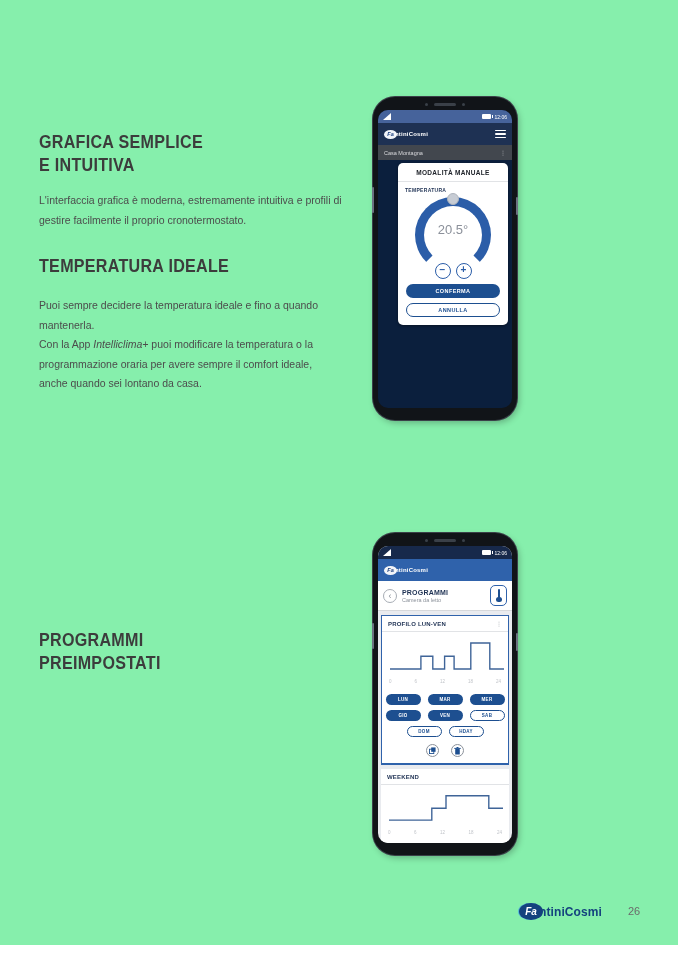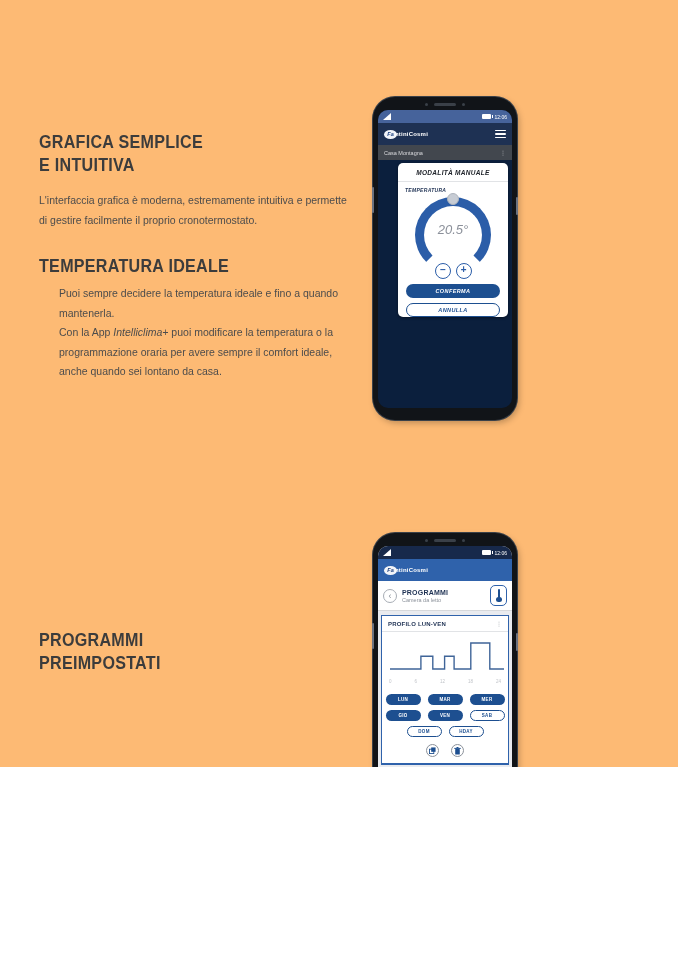--- a/index.html
+++ b/index.html
@@ -1,18 +1,18 @@
 <!DOCTYPE html>
 <html><head>
 <meta charset="utf-8">
 <style>
   * { margin:0; padding:0; box-sizing:border-box; }
   html,body { background:#fff; }
   body { font-family:"Liberation Sans", sans-serif; }
-  .page { position:relative; width:678px; height:767px; background:#fdba74; overflow:hidden; }
+  .page { position:relative; width:678px; height:945px; background:#86efac; overflow:hidden; }
 
   
   .headline { position:absolute; left:39px; font-size:17.5px; line-height:23px; font-weight:700;
               color:#3c3c3c; letter-spacing:.3px; transform:scaleX(.92); transform-origin:0 0; }
   .bodytext { position:absolute; left:39px; width:308px; font-size:10.5px; line-height:19.5px; color:#4c4c4c; }
   .bodytext .it { font-style:italic; }
 
   
   .phone { position:absolute; width:144px; }
   .phone-body { position:absolute; inset:0; background:#111418; border-radius:22px;
@@ -39,22 +39,22 @@
 
   .hamburger i { display:block; width:11px; height:1.5px; background:#fff; margin:2px 0; border-radius:1px; }
 
   
   .screen-p1 { background:#0b1f3d; }
   .p1-status { background:#46639b; }
   .p1-appbar { height:22px; background:#1e3153; display:flex; align-items:center; justify-content:space-between; padding:0 6px; }
   .roombar { height:15px; background:#42474e; display:flex; align-items:center; justify-content:space-between; padding:0 6px; }
   .roombar .lbl { color:#d9dadd; font-size:5.5px; }
   .dots-v { color:#c8c9cc; font-size:6px; line-height:6px; }
-  .p1-card { position:absolute; left:20px; right:4px; top:53px; background:#fff; border-radius:5px; padding-bottom:0;
-             box-shadow:0 1px 3px rgba(0,0,0,.4);font-style:italic; }
+  .p1-card { position:absolute; left:20px; right:4px; top:53px; background:#fff; border-radius:5px; padding-bottom:8px;
+             box-shadow:0 1px 3px rgba(0,0,0,.4); }
   .p1-card-title { text-align:center; font-size:6.5px; font-weight:700; color:#20242b; letter-spacing:.3px;
                    padding:6px 0 5px; border-bottom:1px solid #e1e3e6; }
   .temp-label { font-size:5px; font-weight:700; color:#1e3153; letter-spacing:.3px; margin:5px 0 2px 7px; }
   .dial-wrap { position:relative; width:80px; height:74px; margin:0 auto; }
   .dial-ring { position:absolute; left:2px; top:2px; width:76px; height:76px; border-radius:50%;
                border:9px solid #2b5da8; border-bottom-color:transparent; transform:rotate(0deg); }
   .dial-knob { position:absolute; left:50%; top:-2px; transform:translateX(-50%); width:12px; height:12px;
                border-radius:50%; background:#c7ccd4; border:1px solid #aeb4bd; }
   .dial-value { position:absolute; left:0; right:0; top:27px; text-align:center; font-size:13px; color:#8b909a; }
   .stepper-row { display:flex; justify-content:center; gap:5px; margin-top:-6px; position:relative; }
@@ -110,26 +110,26 @@
 </style>
 </head>
 <body>
 
 <div class="page">
 
   <div class="headline" style="top:131px;">
     <div>GRAFICA SEMPLICE</div>
     <div>E INTUITIVA</div>
   </div>
-  <p class="bodytext" style="top:191px;">L'interfaccia grafica è moderna, estremamente intuitiva e permette di gestire facilmente il proprio cronotermostato.</p>
+  <p class="bodytext" style="top:191px;">L'interfaccia grafica è moderna, estremamente intuitiva e profili di gestire facilmente il proprio cronotermostato.</p>
 
   <div class="headline" style="top:255px;">
     <div>TEMPERATURA IDEALE</div>
   </div>
-  <p class="bodytext" style="top:284px; width:300px;margin-left:20px;"><span>Puoi sempre decidere la temperatura ideale e fino a quando mantenerla.</span><br>
+  <p class="bodytext" style="top:296px; width:300px;"><span>Puoi sempre decidere la temperatura ideale e fino a quando mantenerla.</span><br>
     <span>Con la App </span><span class="it">Intelliclima+</span><span> puoi modificare la temperatura o la programmazione oraria per avere sempre il comfort ideale, anche quando sei lontano da casa.</span>
   </p>
 
   <div class="phone" style="left:373px; top:97px; height:323px;">
     <div class="phone-body"></div>
     <div class="side-btn" style="left:-1px; top:90px; height:26px;"></div>
     <div class="side-btn" style="right:-1px; top:100px; height:18px;"></div>
     <div class="cam-dots">
         <i></i>
         <i class="bar"></i>

